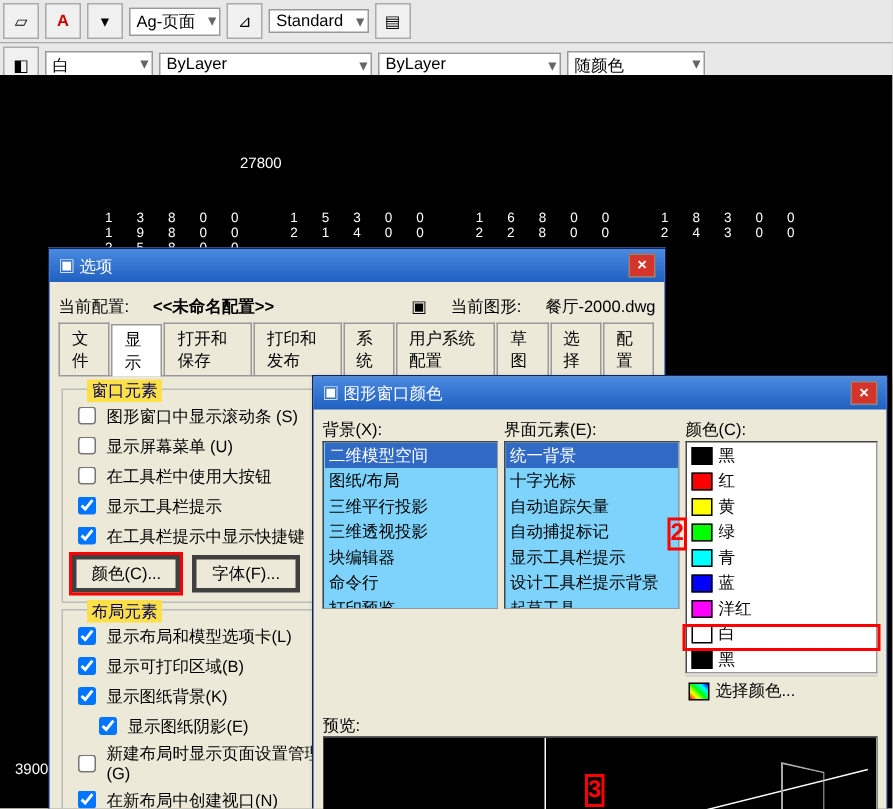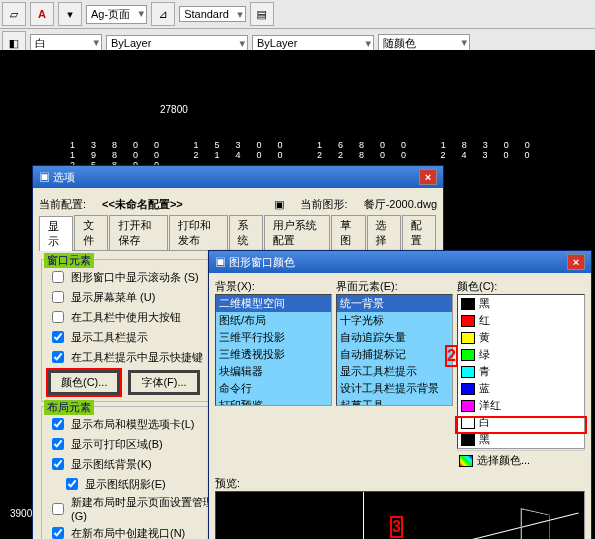--- a/index.html
+++ b/index.html
@@ -9,21 +9,21 @@
 .tbbtn{width:22px;height:22px;border:1px solid #aaa;background:#f0f0f0;display:inline-flex;align-items:center;justify-content:center}
 .combo{border:1px solid #999;background:#fff;padding:1px 16px 1px 4px;font-size:11px;position:relative}
 .combo::after{content:"▾";position:absolute;right:2px;color:#666}
 .cad{position:absolute;left:0;right:0;top:50px;bottom:0;background:#000;color:#0f0}
 .dlg{position:absolute;background:#ece9d8;border:1px solid #0a246a;box-shadow:2px 2px 4px rgba(0,0,0,.4)}
 .dlg-body{padding:6px}
 .tabs{display:flex;border-bottom:1px solid #999;margin-bottom:4px}
 .tab{padding:2px 8px;border:1px solid #999;border-bottom:none;background:#ece9d8;margin-right:1px;font-size:11px}
 .tab.active{background:#fff;position:relative;top:1px}
 .group{border:1px solid #bbb;padding:6px;margin:4px 2px;position:relative}
-.group-title{position:absolute;top:-7px;left:2px;background:#84cc16;padding:0 3px;color:#006}
+.group-title{position:absolute;top:-7px;left:16px;background:#fde047;padding:0 3px;color:#006}
 .chk{display:flex;align-items:center;gap:4px;margin:2px 0}
 .chk input{width:12px;height:12px}
 .btn{border:3px solid #404040;background:#ece9d8;padding:2px 10px;font-size:11px}
 .field{display:flex;align-items:center;gap:16px;margin:3px 0}
 .list{border:1px inset #999;background:#7dd3fc;height:110px;overflow:auto;font-size:11px}
 .list div{padding:1px 3px}
 .list .sel{background:#316ac5;color:#fff}
 .colorlist{border:1px inset #999;background:#fff;font-size:11px}
 .colorlist div{padding:1px 3px;display:flex;align-items:center;gap:4px}
 .sw{width:12px;height:10px;border:1px solid #000}
@@ -73,22 +73,22 @@
   </div>
   <div class="dlg-body">
     <div class="field">
       <span>当前配置:</span>
       <b>&lt;&lt;未命名配置&gt;&gt;</b>
       <span style="margin-left:auto">▣</span>
       <span>当前图形:</span>
       <span>餐厅-2000.dwg</span>
     </div>
     <div class="tabs">
+      <div class="tab">文件</div>
       <div class="tab active">显示</div>
-      <div class="tab">文件</div>
       <div class="tab">打开和保存</div>
       <div class="tab">打印和发布</div>
       <div class="tab">系统</div>
       <div class="tab">用户系统配置</div>
       <div class="tab">草图</div>
       <div class="tab">选择</div>
       <div class="tab">配置</div>
     </div>
     <div class="row">
       <div style="flex:1">

